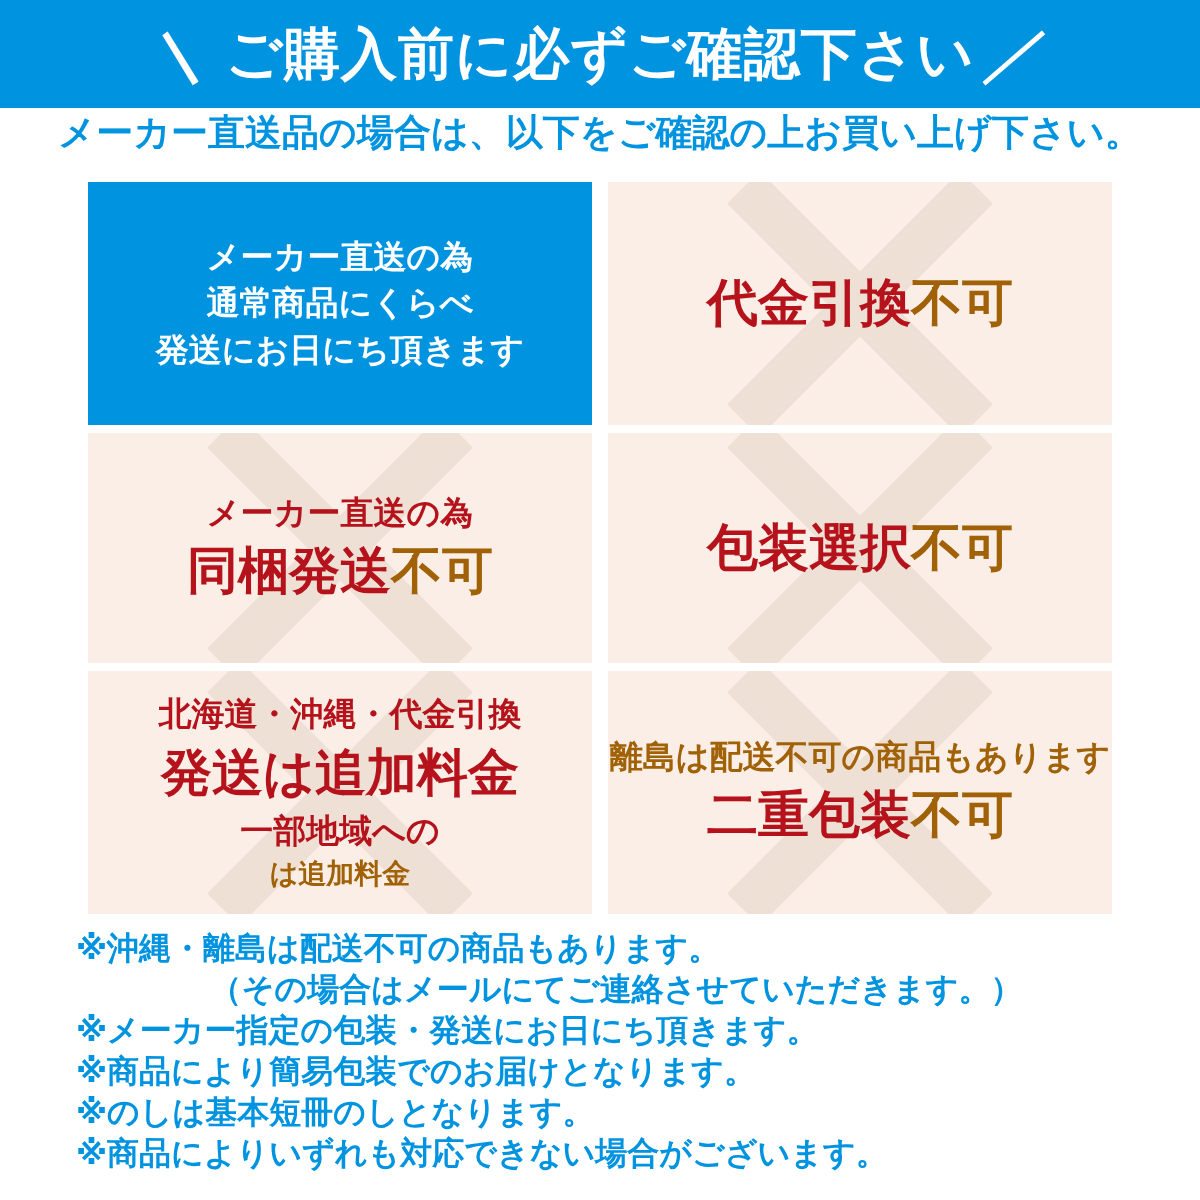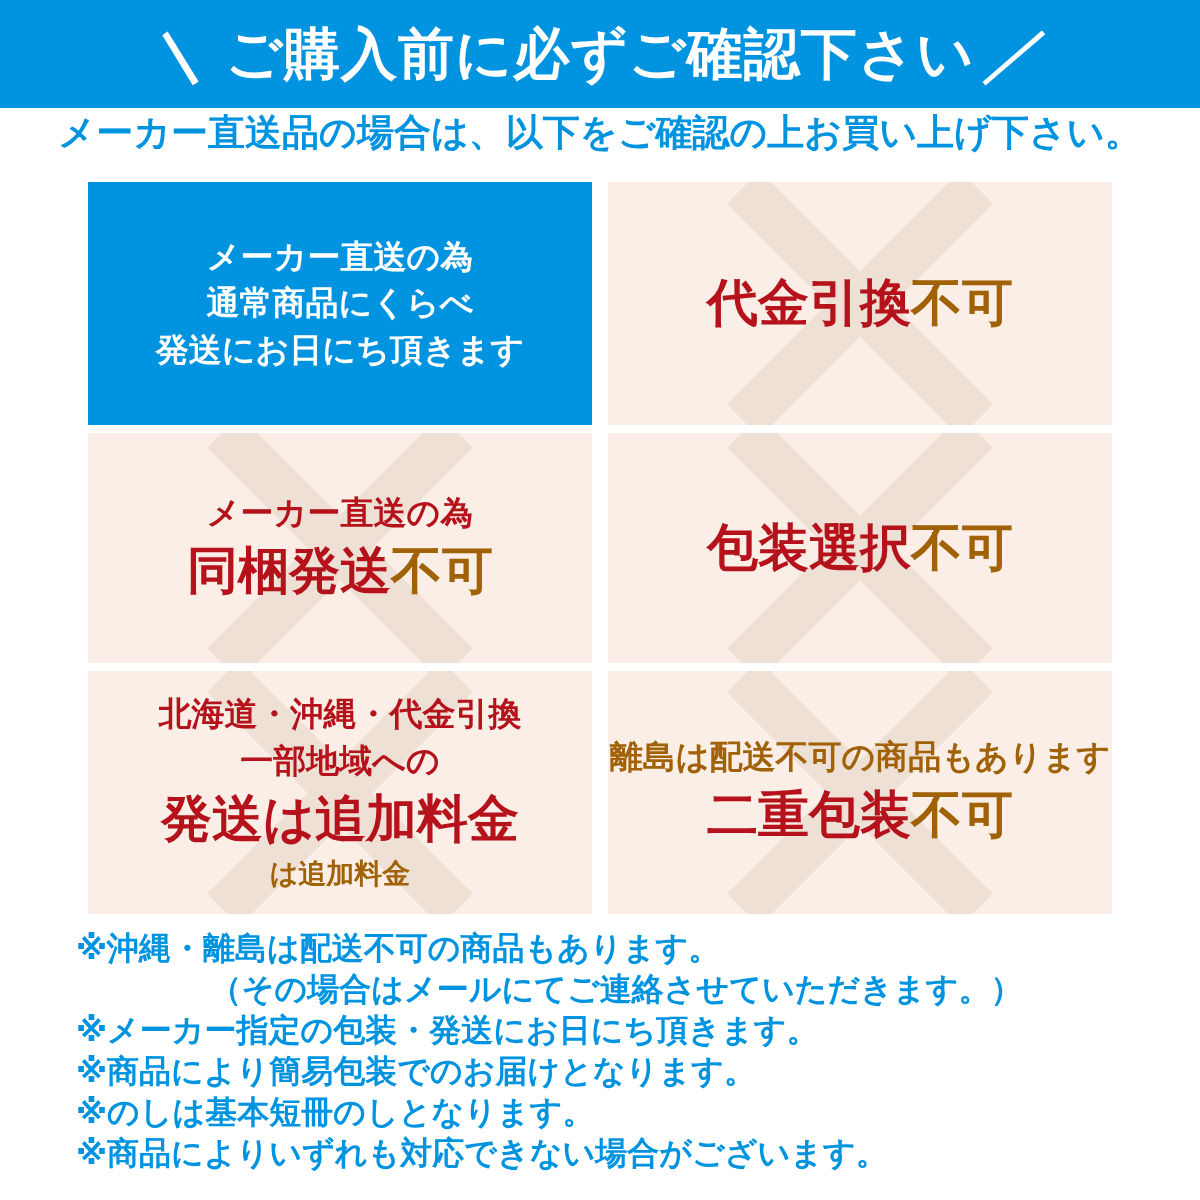--- a/index.html
+++ b/index.html
@@ -210,24 +210,24 @@
       </div>
     </div>
 
     <div class="cell">
       <div class="xmark">
           <span class="a"></span>
           <span class="b"></span>
         </div>
       <div class="content">
         <div class="line txt-red mid">北海道・沖縄・代金引換</div>
+        <div class="line">
+          <span class="txt-red big">発送</span><span class="txt-red big">は追加料金</span>
+        </div>
         <div class="line txt-red mid">一部地域への</div>
-        <div class="line">
-          <span class="txt-red big">発送</span><span class="txt-red big">は追加料金</span>
-        </div>
         <div class="line txt-gray small">は追加料金</div>
       </div>
     </div>
 
     <div class="cell">
       <div class="xmark">
           <span class="a"></span>
           <span class="b"></span>
         </div>
       <div class="content">

